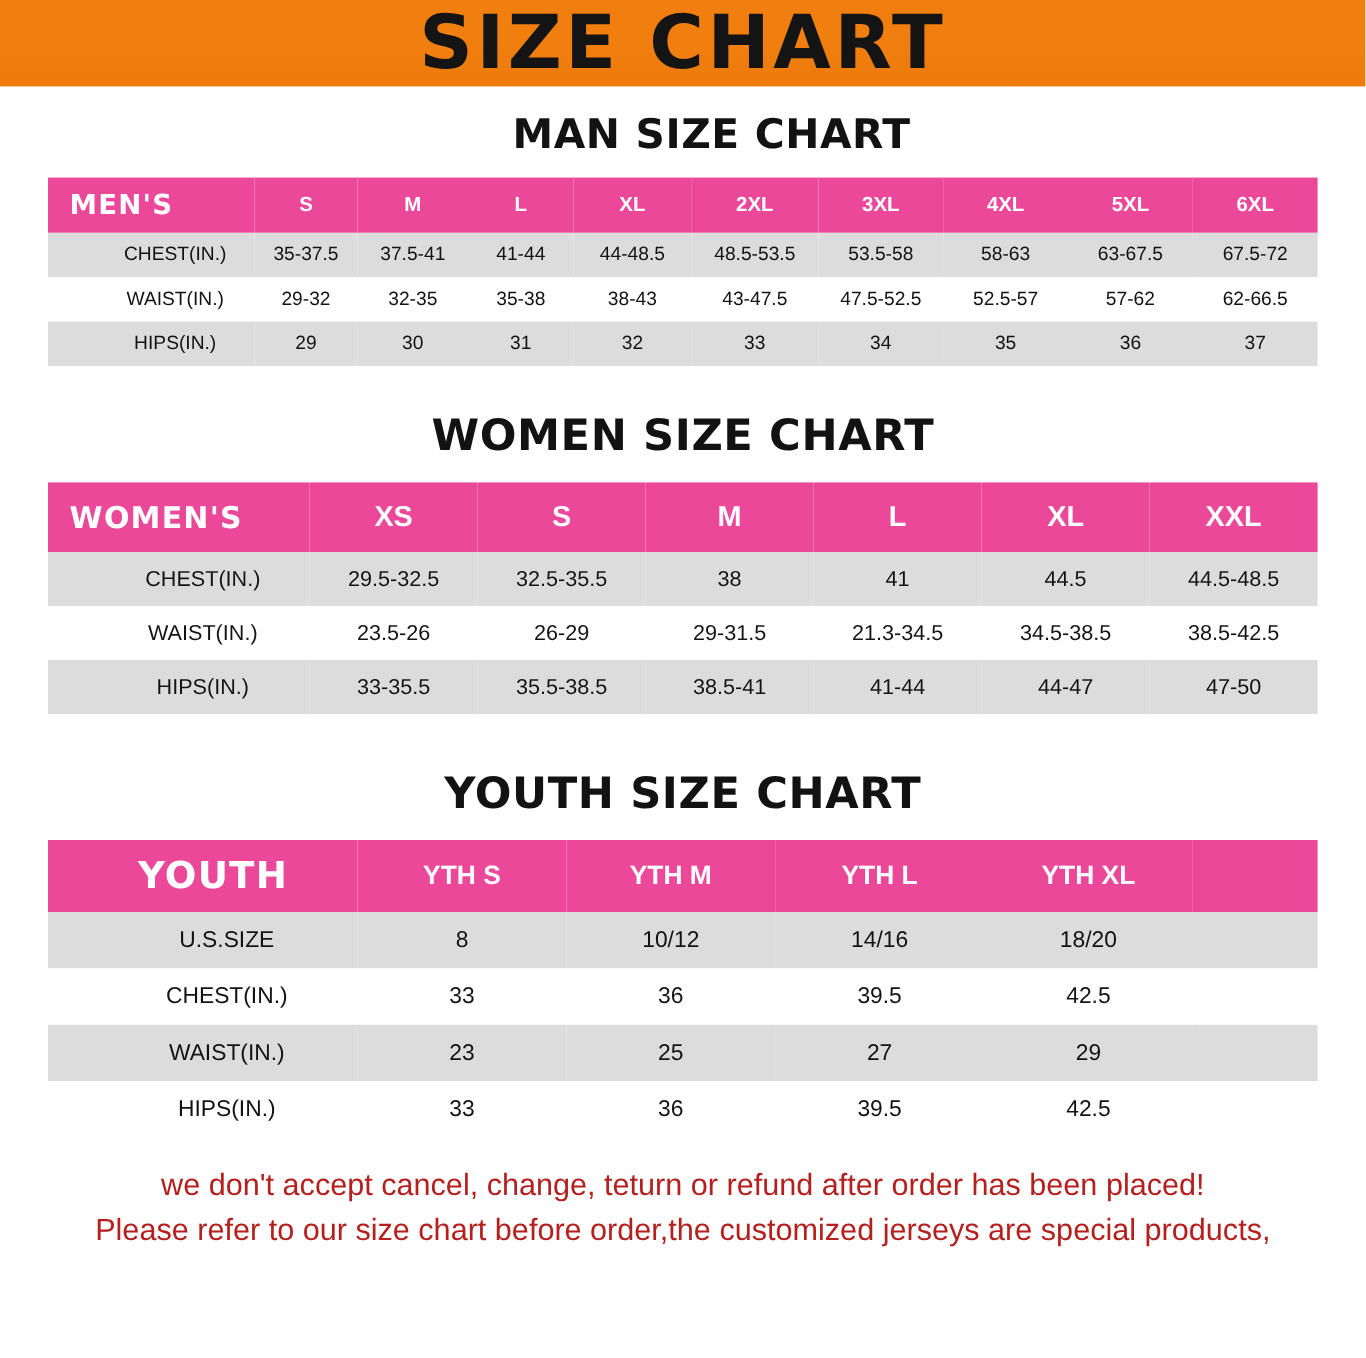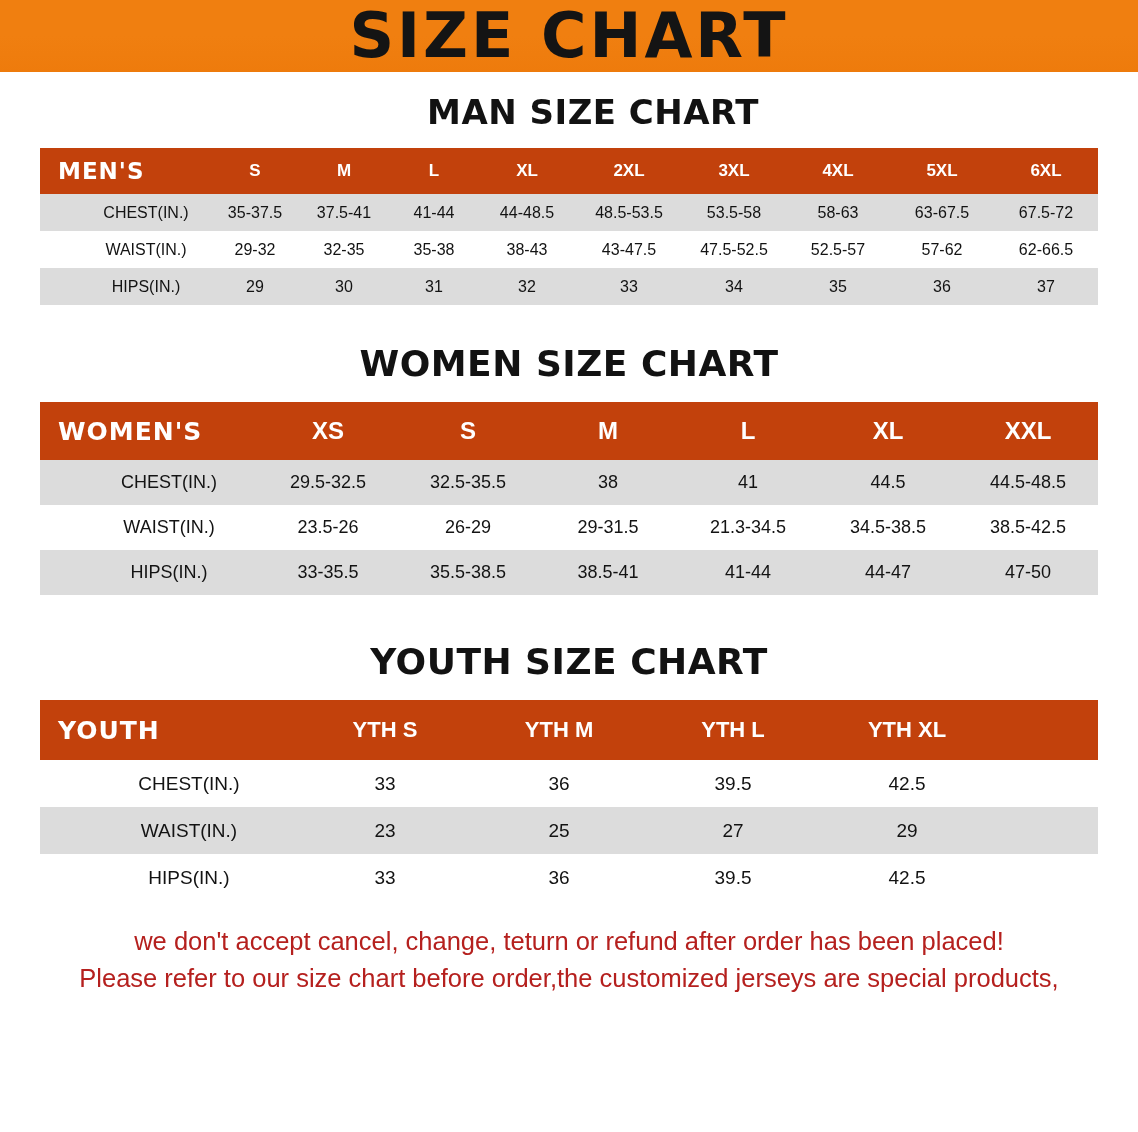--- a/index.html
+++ b/index.html
@@ -56,21 +56,21 @@
     border-collapse: collapse;
     table-layout: fixed;
   }
   th, td {
     text-align: center;
     font-family: "Liberation Sans", sans-serif;
     color: #131313;
     white-space: nowrap;
   }
   thead tr {
-    background: #c2410c;
+    background: #ec4899;
   }
   thead th {
     color: #ffffff;
     font-weight: bold;
   }
   .rowlabel {
     text-align: center;
     font-family: "Liberation Sans", sans-serif;
     padding-left: 41px;
   }
@@ -91,21 +91,21 @@
 
   
   #women-table { margin-top: 18px; }
   #women-table thead th { font-size: 24px; height: 56px; }
   #women-table thead th.head-label { font-size: 25px; }
   #women-table tbody td { font-size: 18px; height: 43px; }
 
   
   #youth-table { margin-top: 18px; }
   #youth-table thead th { font-size: 22px; height: 58px; }
-  #youth-table thead th.head-label { font-size: 25px; }
+  #youth-table thead th.head-label { font-size: 31px; text-align: center; }
   #youth-table tbody td { font-size: 19px; height: 45px; }
 
   
   .note {
     margin: 22px auto 0 auto;
     width: 1060px;
     text-align: center;
     color: #b5201e;
     font-family: "Liberation Sans", sans-serif;
     font-size: 25.5px;
@@ -263,20 +263,28 @@
       <tr>
         <th class="head-label">YOUTH</th>
         <th>YTH S</th>
         <th>YTH M</th>
         <th>YTH L</th>
         <th>YTH XL</th>
         <th></th>
       </tr>
     </thead>
     <tbody>
+      <tr class="alt">
+        <td class="rowlabel">U.S.SIZE</td>
+        <td>8</td>
+        <td>10/12</td>
+        <td>14/16</td>
+        <td>18/20</td>
+        <td></td>
+      </tr>
       <tr class="plain">
         <td class="rowlabel">CHEST(IN.)</td>
         <td>33</td>
         <td>36</td>
         <td>39.5</td>
         <td>42.5</td>
         <td></td>
       </tr>
       <tr class="alt">
         <td class="rowlabel">WAIST(IN.)</td>

